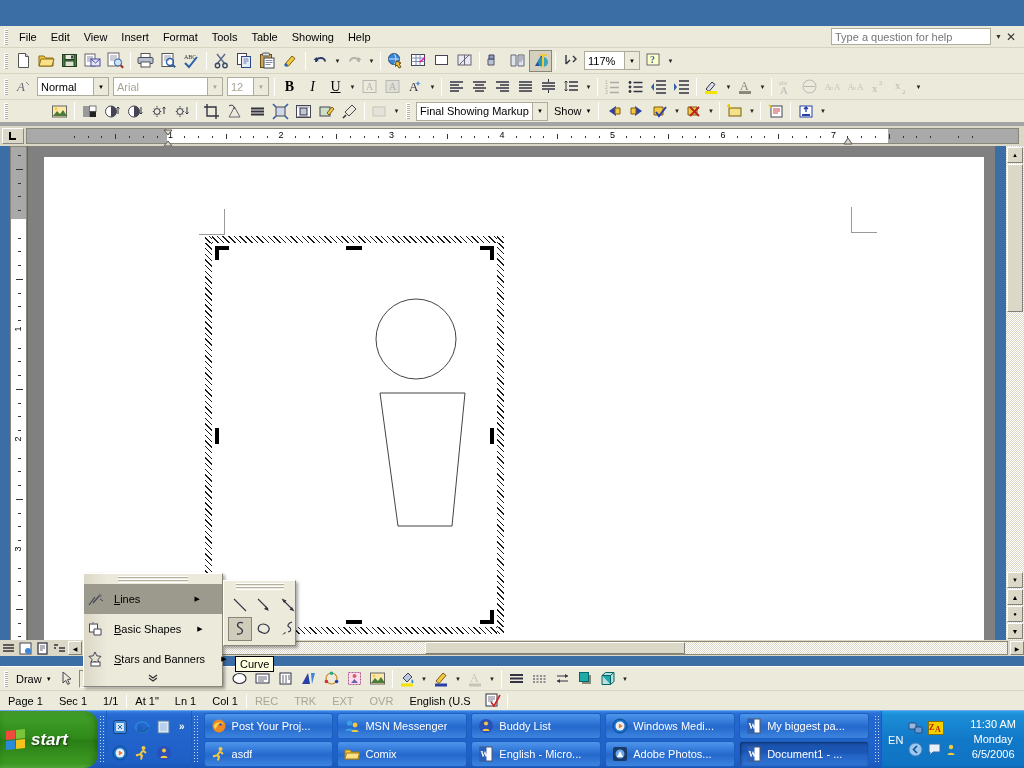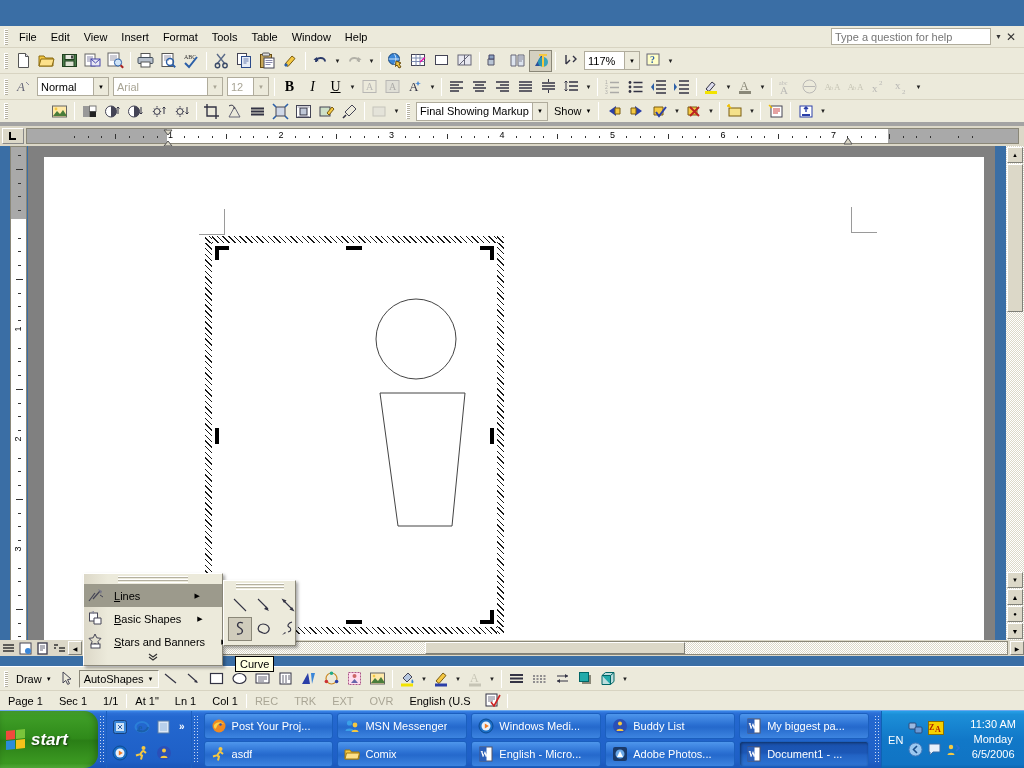--- a/index.html
+++ b/index.html
@@ -197,21 +197,21 @@
     position: absolute; background: #eceadb;
     border: 1px solid #8a8778; border-top-color:#fff; border-left-color:#fff;
     box-shadow: 2px 2px 3px rgba(0,0,0,.35);
   }
   .popup-grip {
     height: 7px; margin: 2px 3px 1px 3px;
     background: repeating-linear-gradient(to bottom,#fff 0 1px,#b4b0a0 1px 2px, transparent 2px 3px);
     background-size: 100% 3px; background-repeat: repeat-y;
   }
   .menu-row {
-    display: flex; align-items: center; height: 23px; padding-right: 22px; position: relative;
+    display: flex; align-items: center; height: 30px; padding-right: 22px; position: relative;
   }
   .menu-row.sel { background: #9c9a8c; color: #000; }
   .menu-icon {
     width: 24px; height: 22px; display: flex; align-items: center; justify-content: center; flex: 0 0 auto;
   }
   .menu-label { font-size: 11px; padding-left: 6px; flex: 1; white-space: nowrap; }
   .menu-arrow { font-size: 7px; padding-left: 16px; }
   .menu-expand { text-align: center; font-size: 8px; height: 12px; line-height: 8px; color: #333; }
   .menu-gutter {
     position: absolute; left: 0; top: 0; bottom: 0; width: 24px;
@@ -305,21 +305,21 @@
 
   <div class="menubar">
     <div class="gripper"></div>
     <div class="menuitem">File</div>
     <div class="menuitem">Edit</div>
     <div class="menuitem">View</div>
     <div class="menuitem">Insert</div>
     <div class="menuitem">Format</div>
     <div class="menuitem">Tools</div>
     <div class="menuitem">Table</div>
-    <div class="menuitem">Window</div>
+    <div class="menuitem">Showing</div>
     <div class="menuitem">Help</div>
     <div class="help-box">
       <input class="help-input" placeholder="Type a question for help" style="">
       <span class="help-arrow">▼</span>
       <span class="help-x">✕</span>
     </div>
   </div>
 
   <div class="toolbar" id="tb-standard">
     <div class="gripper"></div>
@@ -1389,36 +1389,36 @@
               <path d="M1.5 13c0-3.2 8-3.2 8 0z" fill="#3aa0e8"></path>
               <circle cx="11" cy="7" r="2.4" fill="#f5c842"></circle>
               <path d="M7.5 14c0-3 7-3 7 0z" fill="#f5c842"></path>
             </svg>
         </span>
         <span class="tlabel">MSN Messenger</span>
       </div>
       <div class="taskbtn">
         <span class="tb-icon">
           <svg width="16" height="16" viewBox="0 0 16 16">
+              <circle cx="8" cy="8" r="7" fill="#2a4fb8"></circle>
+              <circle cx="8" cy="5.5" r="2" fill="#f5c842"></circle>
+              <path d="M4.5 13c0-3 7-3 7 0z" fill="#f5c842"></path>
+            </svg>
+        </span>
+        <span class="tlabel">Buddy List</span>
+      </div>
+      <div class="taskbtn">
+        <span class="tb-icon">
+          <svg width="16" height="16" viewBox="0 0 16 16">
               <circle cx="8" cy="8" r="7" fill="#1a6fc8" stroke="#0c4a90"></circle>
               <circle cx="8" cy="8" r="4.5" fill="#e8f0fa"></circle>
               <path d="M6.8 5.5l4 2.5-4 2.5z" fill="#f07a22"></path>
             </svg>
         </span>
         <span class="tlabel">Windows Medi...</span>
-      </div>
-      <div class="taskbtn">
-        <span class="tb-icon">
-          <svg width="16" height="16" viewBox="0 0 16 16">
-              <circle cx="8" cy="8" r="7" fill="#2a4fb8"></circle>
-              <circle cx="8" cy="5.5" r="2" fill="#f5c842"></circle>
-              <path d="M4.5 13c0-3 7-3 7 0z" fill="#f5c842"></path>
-            </svg>
-        </span>
-        <span class="tlabel">Buddy List</span>
       </div>
       <div class="taskbtn">
         <span class="tb-icon">
           <svg width="16" height="16" viewBox="0 0 16 16">
               <rect x="2" y="1" width="12" height="14" fill="#fff" stroke="#556"></rect>
               <rect x="1.5" y="1" width="7" height="14" fill="#2b5fb8"></rect>
               <text x="2.5" y="11" font-size="8" font-weight="bold" fill="#fff" font-family="Liberation Serif, serif">W</text>
             </svg>
         </span>
         <span class="tlabel">My biggest pa...</span>

